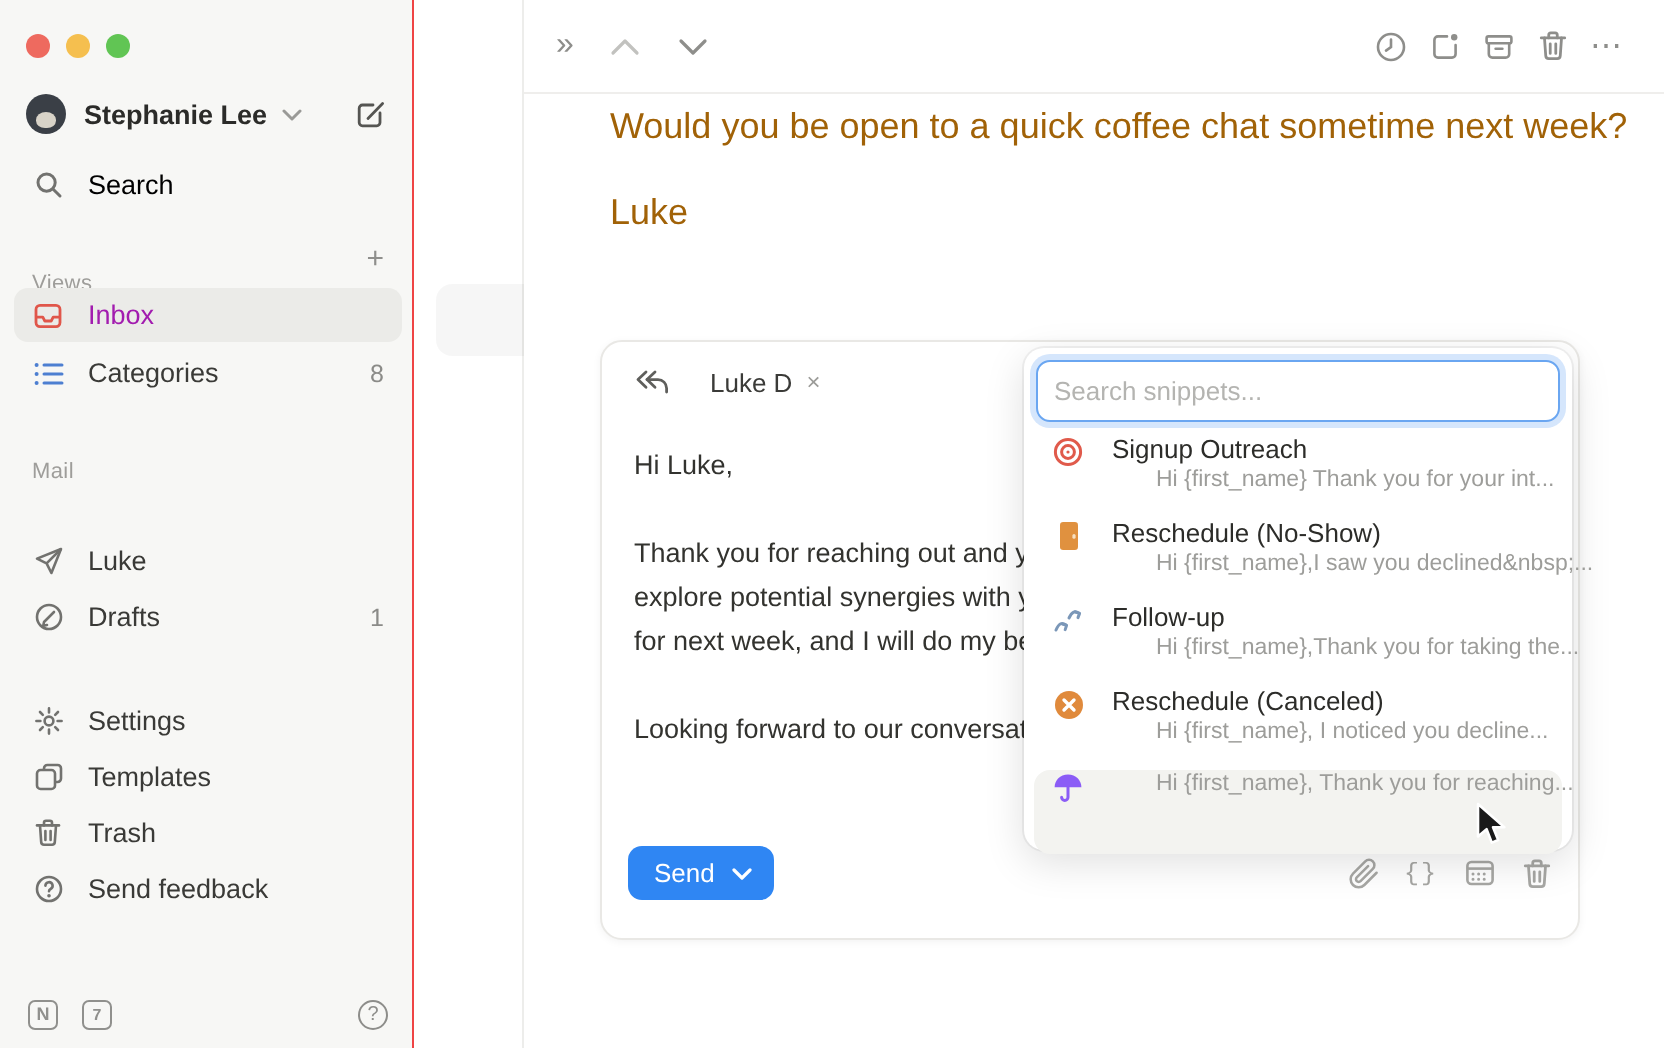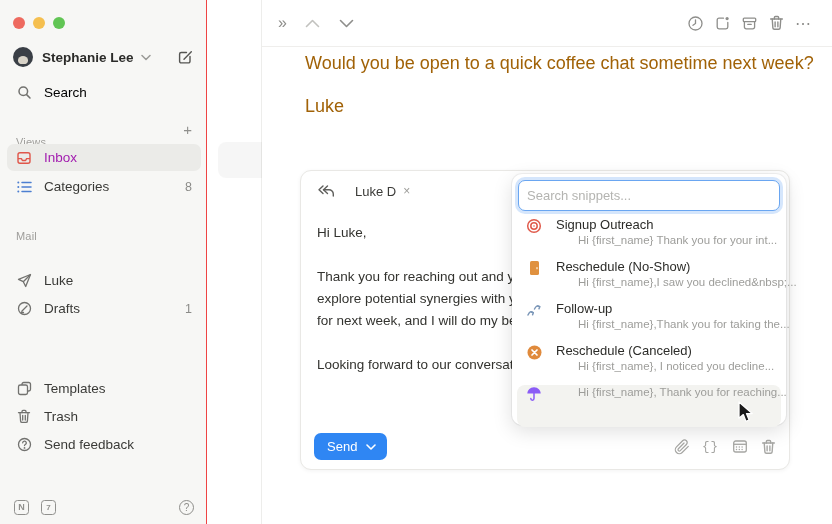--- a/index.html
+++ b/index.html
@@ -48,21 +48,21 @@
   .thread .gap { height:21px; }
 
   
   .card { position:absolute; left:38px; top:170px; width:490px; height:300px; background:#fff; border:1px solid #e9e8e5; border-radius:11px; box-shadow:0 1px 4px rgba(0,0,0,.05); }
   .card-head { height:40px; display:flex; align-items:center; padding:0 16px; }
   .reply-ic { color:#5f5f5c; }
   .chip { margin-left:20px; display:flex; align-items:center; font-size:13px; color:#3b3b38; }
   .chip .x { margin-left:7px; color:#9c9c99; font-size:12px; cursor:pointer; }
   .card-body { padding:14px 0 0 16px; width:481px; overflow:hidden; }
   .bodyline { height:22px; font-size:13.5px; color:#33332f; white-space:nowrap; }
-  .card-foot { position:absolute; left:13px; right:12px; bottom:9px; height:27px; display:flex; align-items:center;gap:10px; }
+  .card-foot { position:absolute; left:13px; right:12px; bottom:19px; height:27px; display:flex; align-items:center;gap:10px; }
   .sendbtn { height:27px; background:#2f86f3; border:none; border-radius:7px; color:#fff; font-size:13px; font-family:inherit; display:flex; align-items:center; gap:9px; padding:0 11px 0 13px; cursor:pointer; }
   .foot-ics { margin-left:auto; display:flex; align-items:center; gap:12px; color:#a7a7a4; }
   .foot-ics .fi { width:17px; height:17px; display:flex; align-items:center; justify-content:center; cursor:pointer; }
   .braces-g { font-size:12.5px; letter-spacing:1px; color:#a7a7a4; font-family:"Liberation Mono",monospace; }
 
   
   .popover { position:absolute; left:512px; top:174px; width:274px; height:251px; background:#fff; border-radius:10px; box-shadow:0 0 0 1px rgba(0,0,0,.05), 0 6px 20px rgba(0,0,0,.13); z-index:5; }
   .snip-search { display:block; margin:6px 6px 4px 6px; width:262px; height:31px; border:1.5px solid #6aa6f1; border-radius:7px; box-shadow:0 0 0 3px rgba(88,156,245,.25); font-size:13px; font-family:inherit; padding:0 8px; color:#333; outline:none; }
   .snip-search::placeholder { color:#b4b4b1; }
   .snip-list { padding:2px 5px 5px 5px; }
@@ -152,20 +152,29 @@
     <span class="ic">
       <svg width="15" height="15" viewBox="0 0 15 15" fill="none" stroke="currentColor" stroke-width="1.3" stroke-linecap="round">
         <circle cx="7.5" cy="7.5" r="6"></circle>
           <path d="M5 10 L10 5 M5 10 l-0.4 1.9 1.9-0.4"></path>
       </svg>
     </span>
     <span>Drafts</span>
     <span class="cnt">1</span>
   </div>
 
+  <div class="srow" style="top:347px">
+    <span class="ic">
+      <svg width="15" height="15" viewBox="0 0 15 15" fill="none" stroke="currentColor" stroke-width="1.3" stroke-linecap="round">
+        <circle cx="7.5" cy="7.5" r="2.2"></circle>
+        <path d="M7.5 1.2 v2 M7.5 11.8 v2 M1.2 7.5 h2 M11.8 7.5 h2 M3 3 l1.4 1.4 M10.6 10.6 L12 12 M12 3 l-1.4 1.4 M4.4 10.6 L3 12"></path>
+      </svg>
+    </span>
+    <span>Settings</span>
+  </div>
 
   <div class="srow" style="top:375px">
     <span class="ic">
       <svg width="15" height="15" viewBox="0 0 15 15" fill="none" stroke="currentColor" stroke-width="1.3" stroke-linejoin="round">
         <rect x="1.5" y="4" width="9" height="9.5" rx="1.8"></rect>
         <path d="M5 4 V3.2 a1.7 1.7 0 0 1 1.7 -1.7 h5.1 a1.7 1.7 0 0 1 1.7 1.7 v5.1 a1.7 1.7 0 0 1 -1.7 1.7 H10.5"></path>
       </svg>
     </span>
     <span>Templates</span>
   </div>

